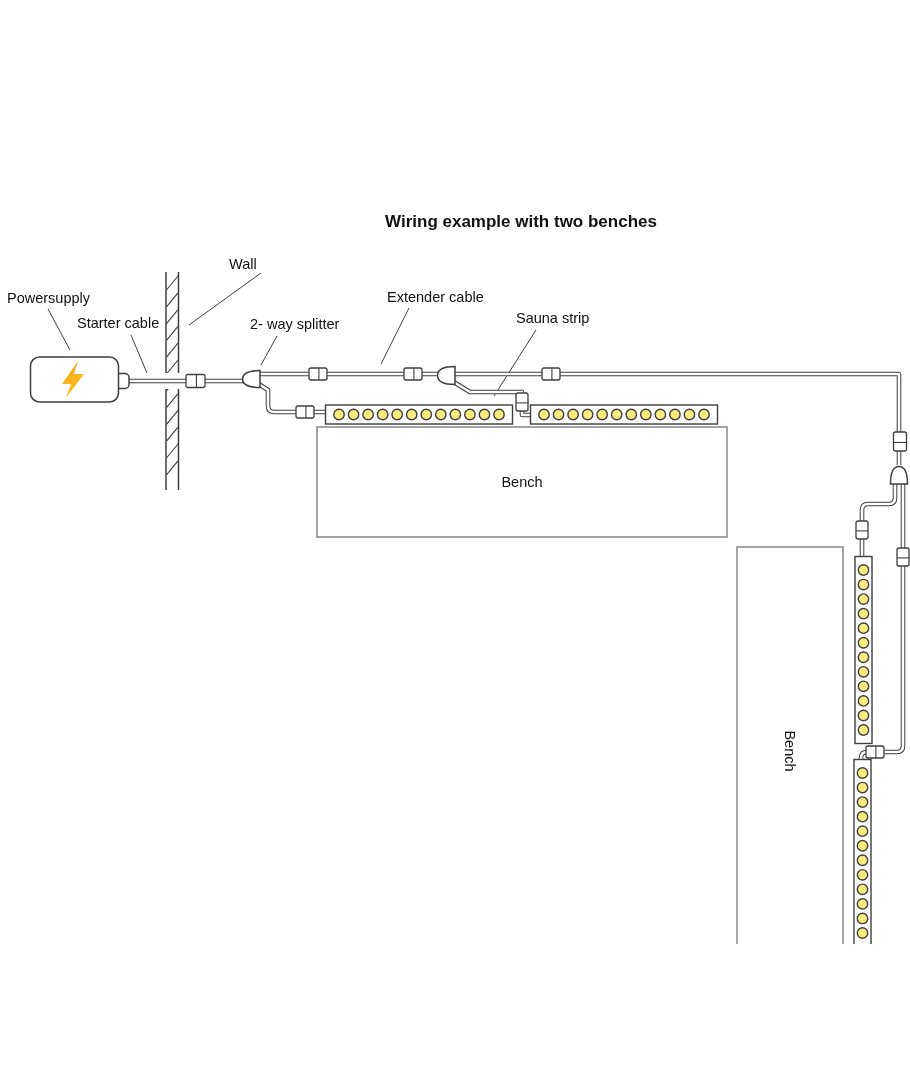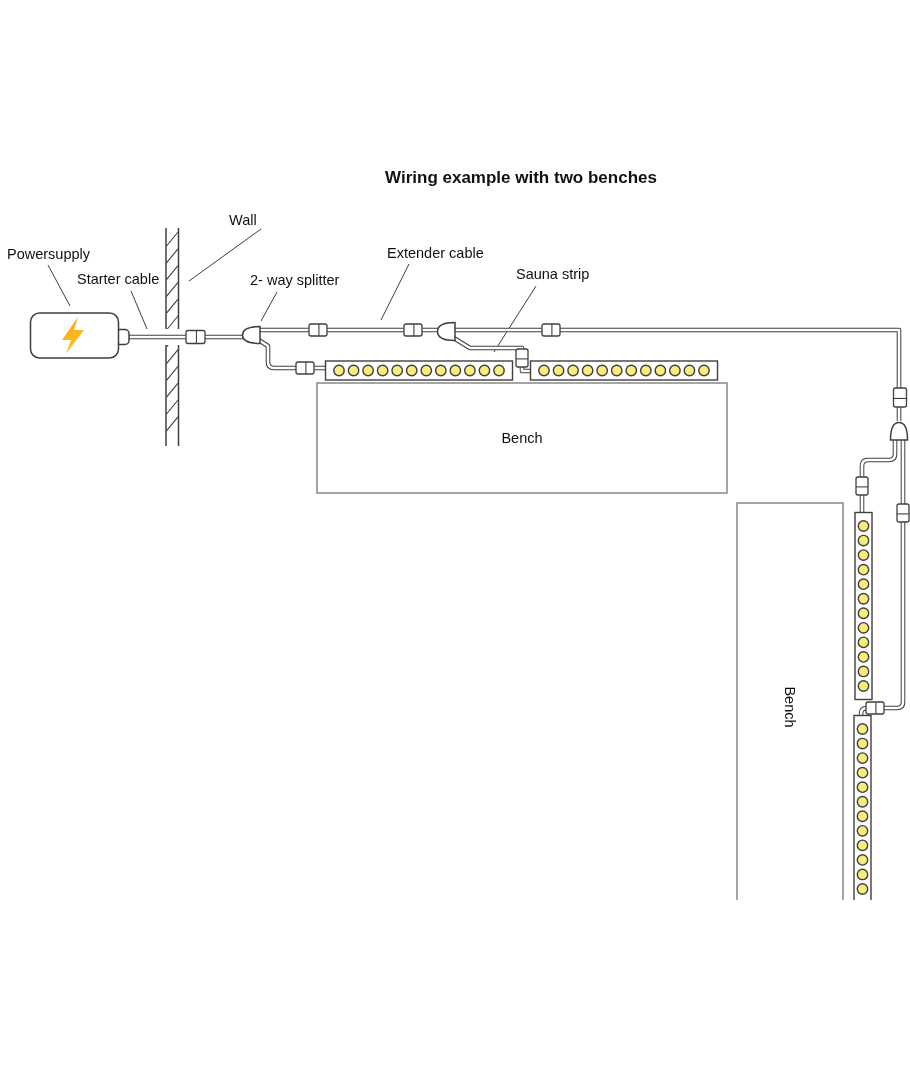--- a/index.html
+++ b/index.html
@@ -1,17 +1,17 @@
 <!DOCTYPE html>
 <html style="--line: #3f3f3f; --bench: #8f8f8f; --led: #f7ec7d; --text: #111111; --bg: #ffffff;"><head>
 <meta charset="utf-8">
 <style>
   html,body{margin:0;padding:0;background:#fff;}
   .page{width:910px;height:900px;position:relative;background:var(--bg,#fff);
-        font-family:"Liberation Sans", sans-serif;}
+        font-family:"Liberation Sans", sans-serif;margin-top:44px;}
   svg{display:block;}
   text{fill:var(--text,#111);}
   .title-text{font-size:17px;font-weight:bold;}
   .label-text{font-size:14.5px;}
   .leader{stroke:var(--line,#3f3f3f);stroke-width:1;fill:none;}
   .wall-line{stroke:var(--line,#3f3f3f);stroke-width:1.5;fill:none;}
   .hatch{stroke:var(--line,#3f3f3f);stroke-width:1.1;fill:none;}
   .cable-outer{stroke:var(--line,#3f3f3f);stroke-width:4.6;fill:none;stroke-linejoin:round;}
   .cable-inner{stroke:#fff;stroke-width:2.6;fill:none;stroke-linejoin:round;}
   .device{fill:#fff;stroke:var(--line,#3f3f3f);stroke-width:1.5;}

